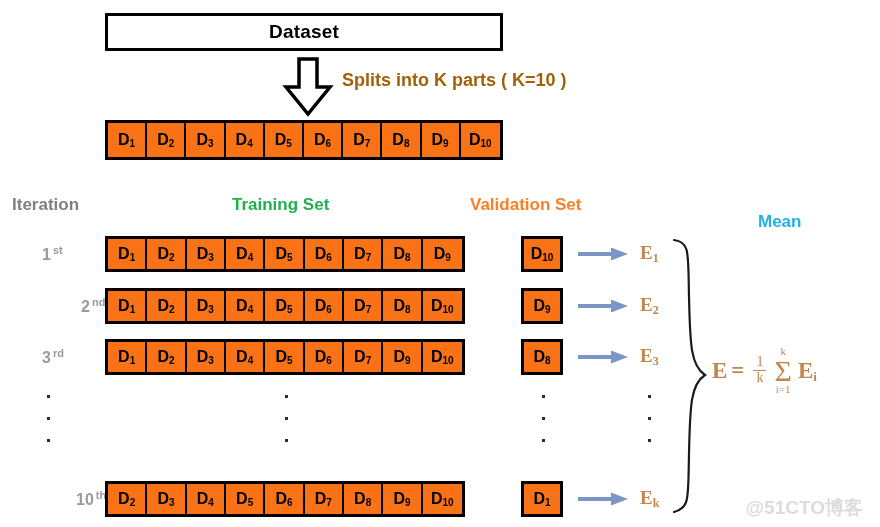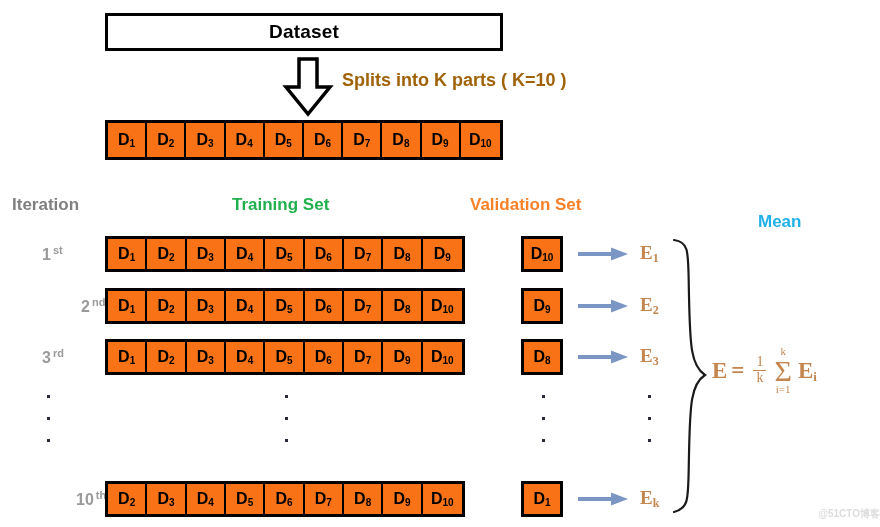--- a/index.html
+++ b/index.html
@@ -227,23 +227,23 @@
   .formula .eterm sub {
     font-size: 13px;
     vertical-align: baseline;
     position: relative;
     bottom: -3px;
   }
 
   
   .watermark {
     position: absolute;
-    right: 0;
+    right: 17px;
     bottom: 6px;
-    font-size: 10px;
+    font-size: 19px;
     color: #dcdcdc;
     white-space: nowrap;
     font-weight: bold;
   }
 </style>
 </head>
 <body>
 
 <div id="canvas">
 

